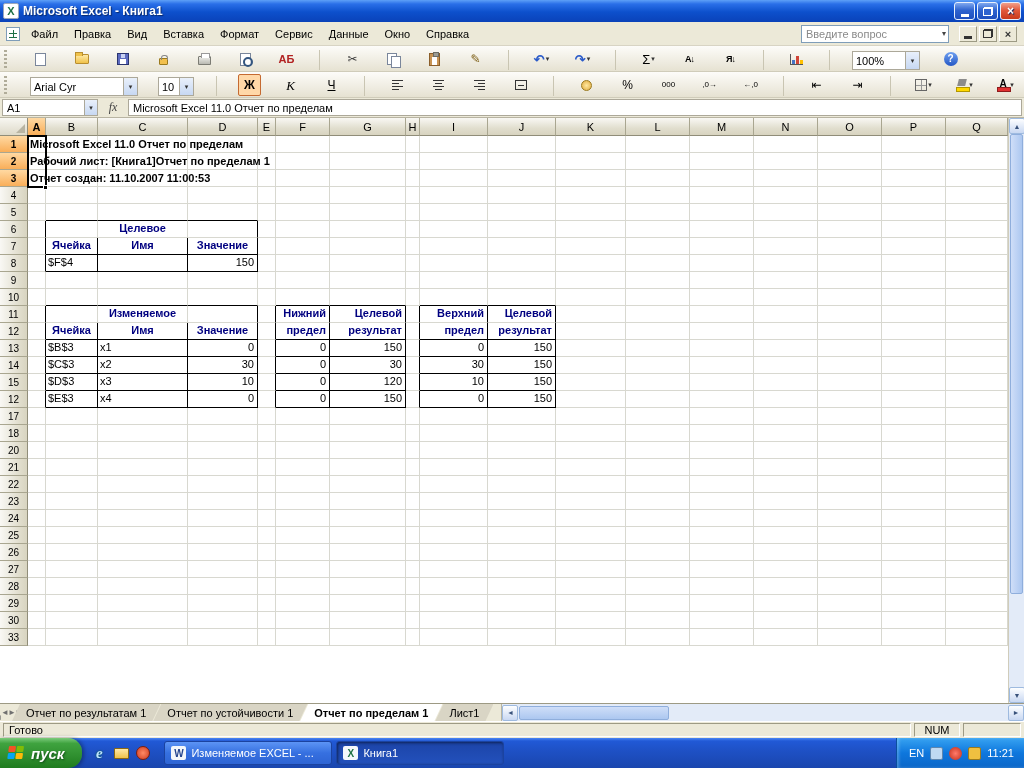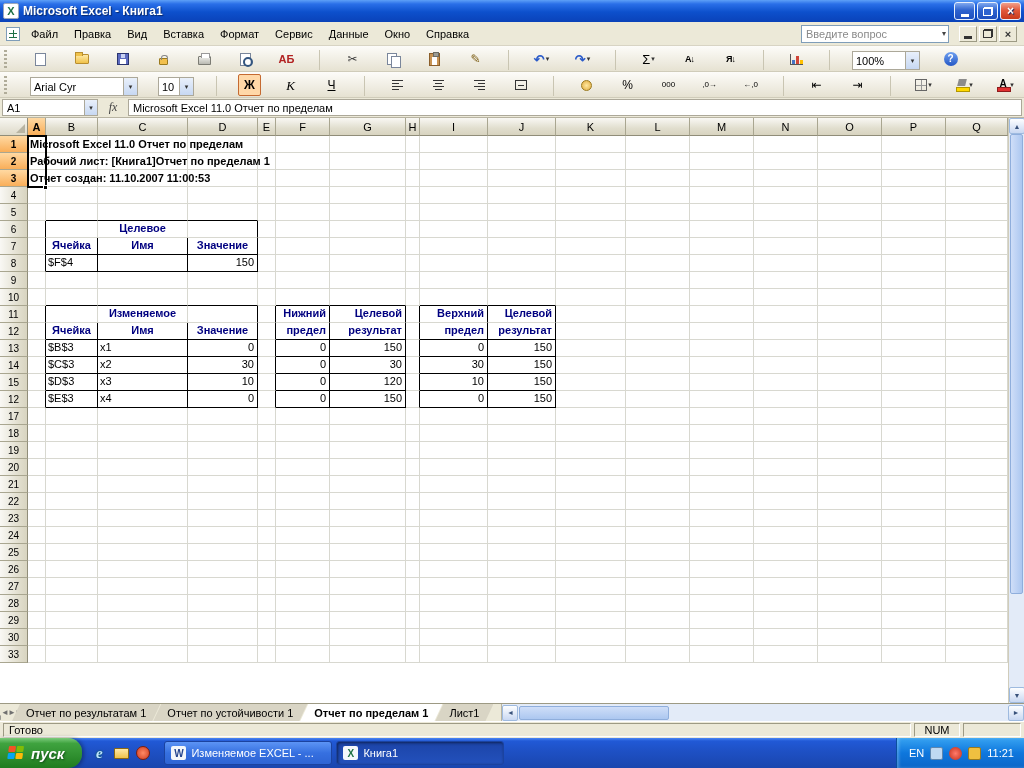--- a/index.html
+++ b/index.html
@@ -770,40 +770,20 @@
           <div class="cell" style="width: 68px;"></div>
           <div class="cell" style="width: 70px;"></div>
           <div class="cell" style="width: 64px;"></div>
           <div class="cell" style="width: 64px;"></div>
           <div class="cell" style="width: 64px;"></div>
           <div class="cell" style="width: 64px;"></div>
           <div class="cell" style="width: 64px;"></div>
           <div class="cell" style="width: 62px;"></div>
         </div>
         <div class="grow">
-          <div class="rh">19</div>
-          <div class="cell" style="width: 18px;"></div>
-          <div class="cell" style="width: 52px;"></div>
-          <div class="cell" style="width: 90px;"></div>
-          <div class="cell" style="width: 70px;"></div>
-          <div class="cell" style="width: 18px;"></div>
-          <div class="cell" style="width: 54px;"></div>
-          <div class="cell" style="width: 76px;"></div>
-          <div class="cell" style="width: 14px;"></div>
-          <div class="cell" style="width: 68px;"></div>
-          <div class="cell" style="width: 68px;"></div>
-          <div class="cell" style="width: 70px;"></div>
-          <div class="cell" style="width: 64px;"></div>
-          <div class="cell" style="width: 64px;"></div>
-          <div class="cell" style="width: 64px;"></div>
-          <div class="cell" style="width: 64px;"></div>
-          <div class="cell" style="width: 64px;"></div>
-          <div class="cell" style="width: 62px;"></div>
-        </div>
-        <div class="grow">
           <div class="rh">20</div>
           <div class="cell" style="width: 18px;"></div>
           <div class="cell" style="width: 52px;"></div>
           <div class="cell" style="width: 90px;"></div>
           <div class="cell" style="width: 70px;"></div>
           <div class="cell" style="width: 18px;"></div>
           <div class="cell" style="width: 54px;"></div>
           <div class="cell" style="width: 76px;"></div>
           <div class="cell" style="width: 14px;"></div>
           <div class="cell" style="width: 68px;"></div>

